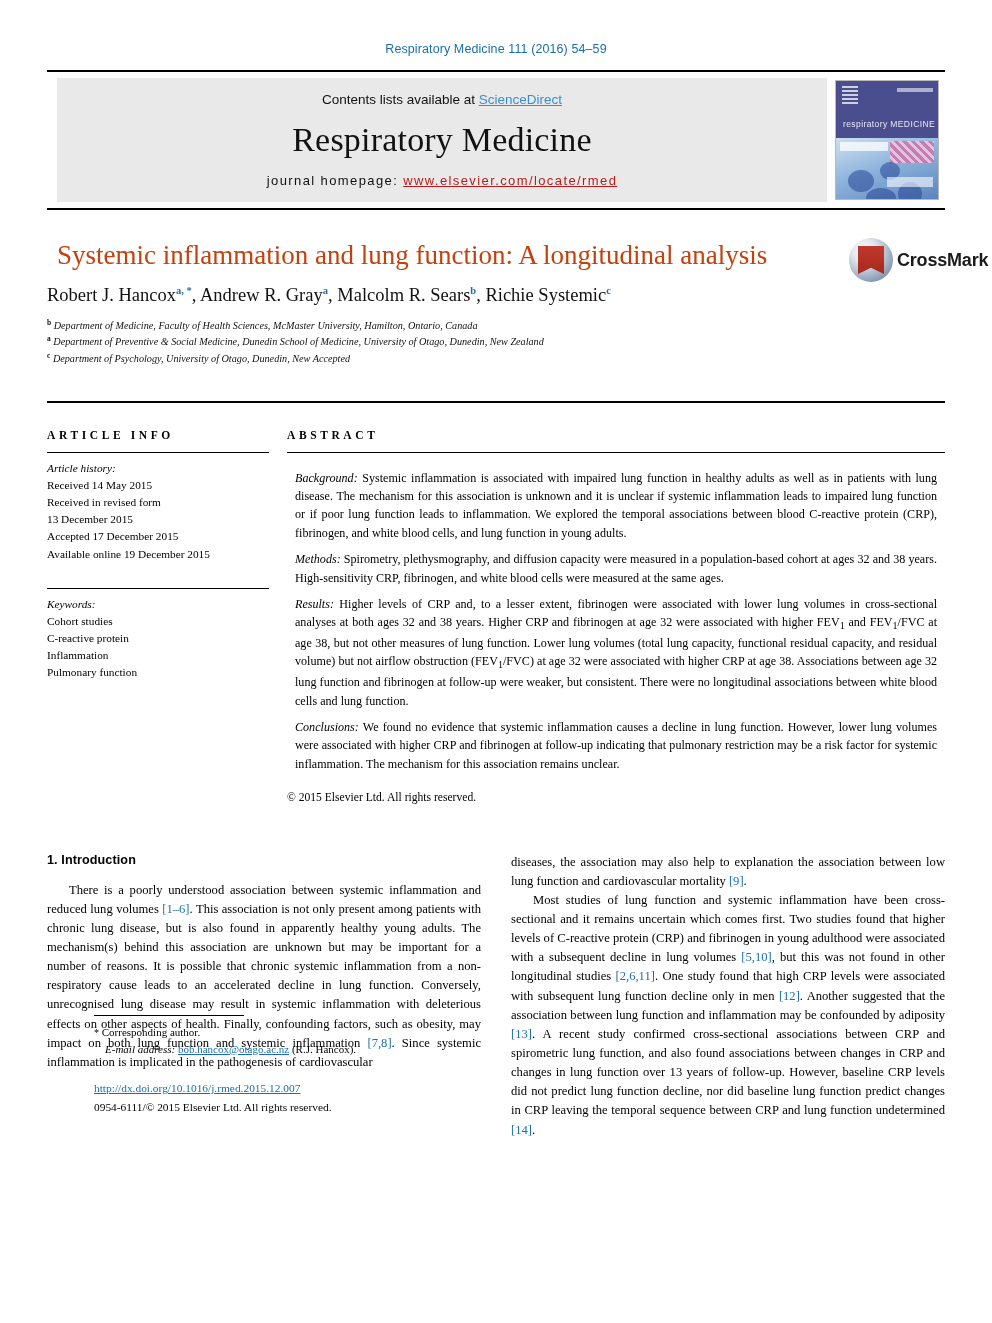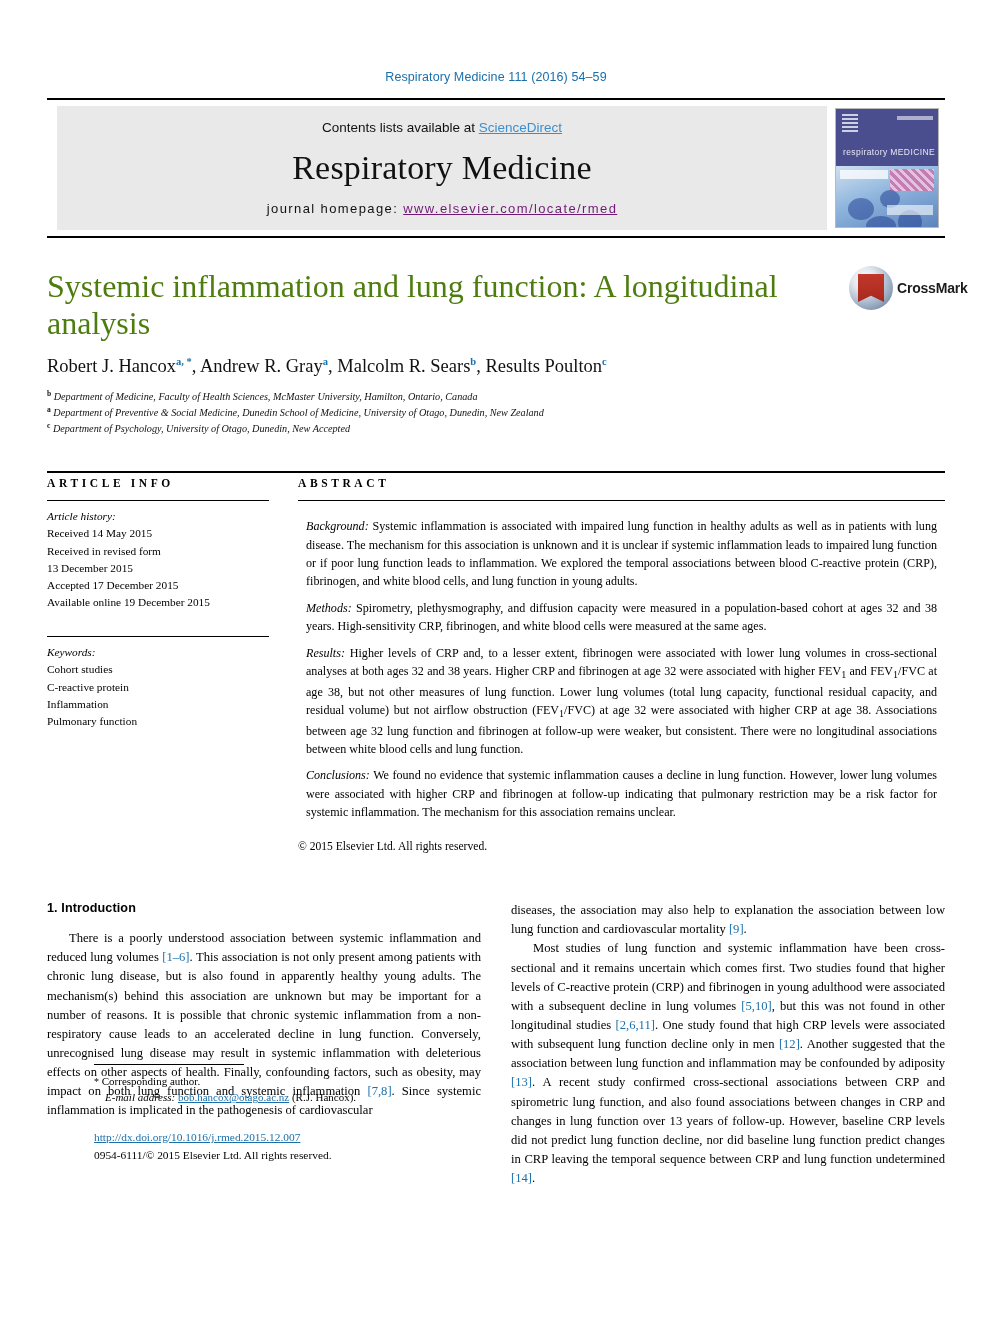--- a/index.html
+++ b/index.html
@@ -22,21 +22,21 @@
     height: 1323px;
     padding: 0;
   }
 
   
   .running-head {
     text-align: center;
     font-family: "Liberation Sans", sans-serif;
     font-size: 12.5px;
     color: #1a6fab;
-    padding-top: 70px;
+    padding-top: 42px;
     letter-spacing: 0.1px;
   }
 
   
   .masthead {
     margin: 14px 47px 0 47px;
     border-top: 2.5px solid #000;
     border-bottom: 2.5px solid #000;
     height: 140px;
     display: flex;
@@ -96,21 +96,21 @@
     font-size: 34px;
     color: #111;
     letter-spacing: 0.2px;
   }
   .homepage-line {
     font-family: "Liberation Sans", sans-serif;
     font-size: 13px;
     color: #111;
     letter-spacing: 1.4px;
   }
-  .homepage-line .url { color: #701a75; }
+  .homepage-line .url { color: #b91c1c; }
   .cover-thumb {
     flex: 0 0 104px;
     width: 104px;
     margin: 8px 6px 8px 0;
     border: 1px solid #b9b9b9;
     position: relative;
     overflow: hidden;
     background: #fff;
   }
   .cover-top {
@@ -173,26 +173,26 @@
   }
 
   
   .title-block {
     margin: 30px 47px 0 47px;
     position: relative;
     min-height: 48px;
   }
   .article-title {
     font-family: "Liberation Serif", serif;
-    font-size: 32px;
+    font-size: 27px;
     font-weight: 400;
     line-height: 1.15;
-    margin: 0;
+    margin: 10px;
     padding-right: 120px;
-    color: #4d7c0f;
+    color: #c2410c;
   }
   .crossmark {
     position: absolute;
     right: 0;
     top: -8px;
     width: 96px;
     height: 56px;
     display: flex;
     align-items: center;
     gap: 4px;
@@ -208,21 +208,21 @@
   .crossmark-badge::after {
     content: "";
     position: absolute;
     left: 9px; top: 8px;
     width: 26px; height: 28px;
     background: linear-gradient(180deg, #c0392b 0%, #a8281c 100%);
     clip-path: polygon(0 0, 100% 0, 100% 100%, 50% 78%, 0 100%);
   }
   .crossmark-text {
     font-family: "Liberation Sans", sans-serif;
-    font-size: 14px;
+    font-size: 18px;
     font-weight: bold;
     color: #1b1b1b;
     letter-spacing: -0.2px;
   }
   .authors {
     font-family: "Liberation Serif", serif;
     font-size: 18.5px;
     margin-top: 14px;
     color: #111;
   }
@@ -244,23 +244,23 @@
     font-weight: bold;
     font-style: normal;
     font-size: 7.5px;
     vertical-align: super;
   }
 
   
   .info-abstract {
     margin: 34px 47px 0 47px;
     border-top: 2px solid #000;
-    padding-top: 4px;
-    display: flex;
-    gap: 29px;
+    padding-top: 26px;
+    display: flex;
+    gap: 18px;
   }
   .col-info {
     flex: 0 0 222px;
     width: 222px;
   }
   .col-abstract {
     flex: 1 1 auto;
   }
   .section-caps {
     font-family: "Liberation Serif", serif;
@@ -401,21 +401,21 @@
 
   <div class="title-block">
     <h1 class="article-title">Systemic inflammation and lung function: A longitudinal analysis</h1>
 
     <div class="crossmark">
       <div class="crossmark-badge"></div>
       <div class="crossmark-text">CrossMark</div>
     </div>
 
     <div class="authors">
-      <span>Robert J. Hancox</span><sup>a, *</sup>, <span>Andrew R. Gray</span><sup>a</sup>, <span>Malcolm R. Sears</span><sup>b</sup>, <span>Results Poulton</span><sup>c</sup>
+      <span>Robert J. Hancox</span><sup>a, *</sup>, <span>Andrew R. Gray</span><sup>a</sup>, <span>Malcolm R. Sears</span><sup>b</sup>, <span>Richie Systemic</span><sup>c</sup>
     </div>
 
     <div class="affiliations">
       <div><sup>b</sup> <span>Department of Medicine, Faculty of Health Sciences, McMaster University, Hamilton, Ontario, Canada</span></div>
       <div><sup>a</sup> <span>Department of Preventive &amp; Social Medicine, Dunedin School of Medicine, University of Otago, Dunedin, New Zealand</span></div>
       <div><sup>c</sup> <span>Department of Psychology, University of Otago, Dunedin, New Accepted</span></div>
     </div>
   </div>
 
   <div class="info-abstract">

